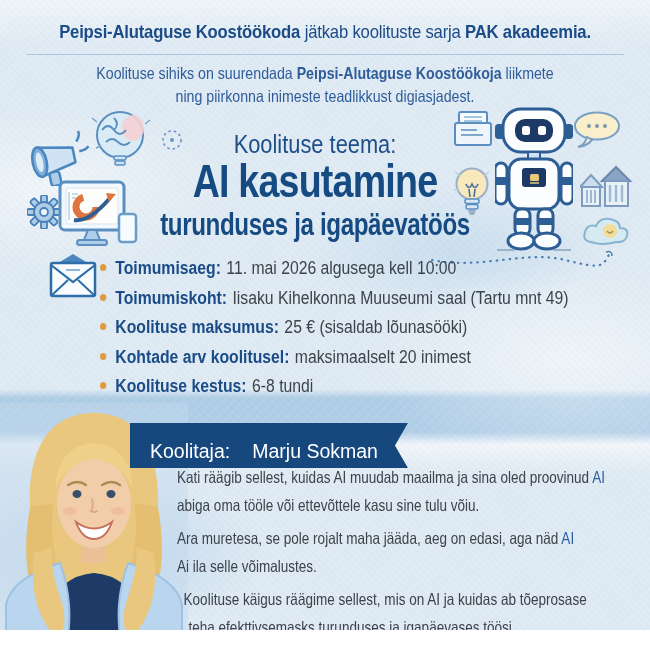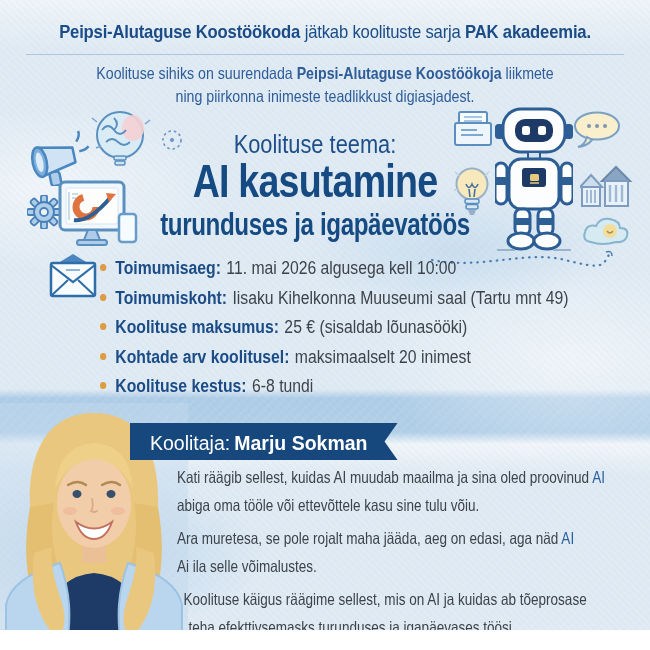--- a/index.html
+++ b/index.html
@@ -35,23 +35,23 @@
   .theme-sub{top:207px;left:0;width:630px;text-align:center;font-size:31px;font-weight:700;
     color:#154a82;letter-spacing:-.5px;transform:scaleX(.78);}
   
   .details{top:258px;left:100px;width:560px;transform:scaleX(.9);transform-origin:0 0;}
   .drow{display:flex;align-items:flex-start;margin-bottom:9.5px;font-size:17.5px;line-height:20px;white-space:nowrap;}
   .dot{flex:none;width:7px;height:7px;border-radius:50%;background:#df9b3f;margin:6px 10px 0 0;}
   .dlabel{font-weight:700;color:#1b4c87;margin-right:6px;}
   .dvalue{color:#3d434b;}
   
   .banner{left:130px;top:423px;height:33px;background:#16477d;color:#fff;display:flex;align-items:center;
-    padding:4px 30px 0 20px;font-size:19.5px;
+    padding:12px 30px 0 20px;font-size:19.5px;
     clip-path:polygon(0 0,100% 0,calc(100% - 13px) 50%,100% 100%,0 100%);}
-  .banner .name{font-weight:700;margin-left:4px;}
+  .banner .name{font-weight:400;margin-left:22px;}
   .paras{left:177px;top:464px;width:560px;font-size:16.5px;color:#3d434b;
     transform:scaleX(.82);transform-origin:0 0;}
   .para{margin-bottom:6px;}
   .pline{line-height:27.5px;white-space:nowrap;}
   .ai{color:#2b5f9e;}
   .p3{margin-left:8px;}
   svg{display:block;}
 </style>
 </head>
 <body>

